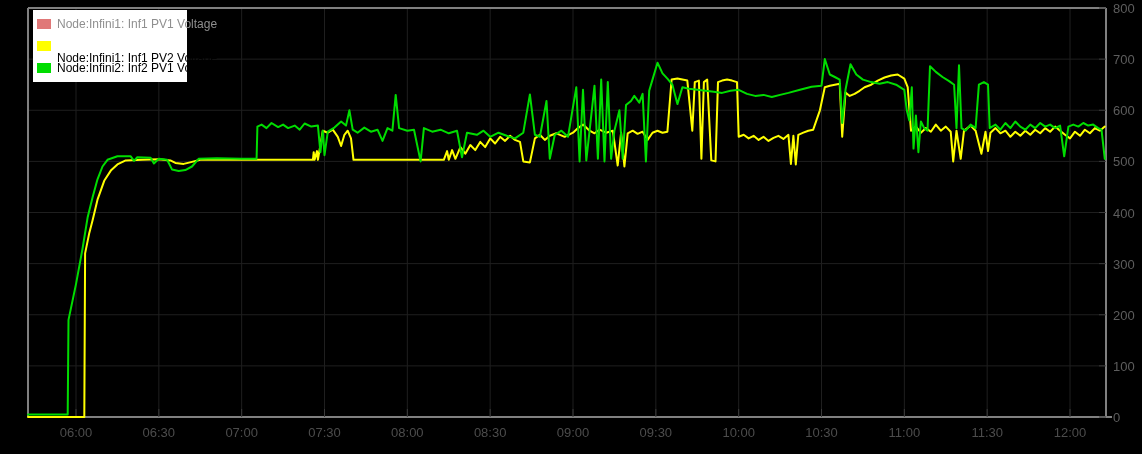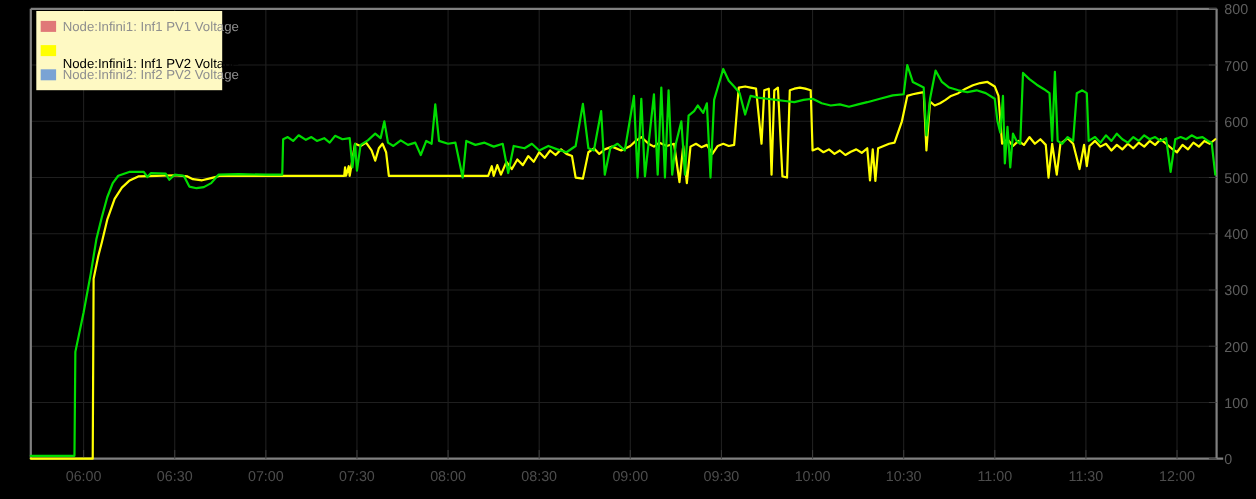--- a/index.html
+++ b/index.html
@@ -1,19 +1,19 @@
 <!DOCTYPE html>
 <html><head>
 <meta charset="utf-8">
 <style>
   html,body{margin:0;padding:0;background:#000;width:1142px;height:454px;overflow:hidden;
             font-family:"Liberation Sans", sans-serif;}
   .stage{position:relative;width:1142px;height:454px;background:#000;}
   svg{position:absolute;left:0;top:0;}
-  .legend{position:absolute;left:33px;top:10px;width:169px;background:#fef9c3;
+  .legend{position:absolute;left:33px;top:10px;width:154px;background:#ffffff;
           padding:3px 0 3px 4px;box-sizing:border-box;}
   .legend-row{display:flex;align-items:center;height:22px;cursor:pointer;}
   .swatch{display:inline-block;width:14px;height:10px;margin-right:6px;flex:0 0 auto;}
   .legend-label{font-size:12px;white-space:nowrap;}
 </style>
 </head>
 <body>
 
 <div class="stage">
   <svg id="plot" width="1142" height="454" viewBox="0 0 1142 454">
@@ -92,17 +92,17 @@
   <div class="legend">
     <div class="legend-row">
       <span class="swatch" style="background: rgb(224, 120, 120);"></span>
       <span class="legend-label" style="color: rgb(143, 143, 143);">Node:Infini1: Inf1 PV1 Voltage</span>
     </div>
     <div class="legend-row">
       <span class="swatch" style="background: rgb(255, 255, 0);"></span>
       <span class="legend-label" style="color: rgb(0, 0, 0); margin-top: 24px;">Node:Infini1: Inf1 PV2 Voltage</span>
     </div>
     <div class="legend-row">
-      <span class="swatch" style="background: rgb(122, 163, 212);"></span>
-      <span class="legend-label" style="color: rgb(143, 143, 143);">Node:Infini2: Inf2 PV2 Voltage</span>
+      <span class="swatch" style="background: rgb(0, 221, 0);"></span>
+      <span class="legend-label" style="color: rgb(0, 0, 0);">Node:Infini2: Inf2 PV1 Voltage</span>
     </div>
   </div>
 </div>
 
 </body></html>

